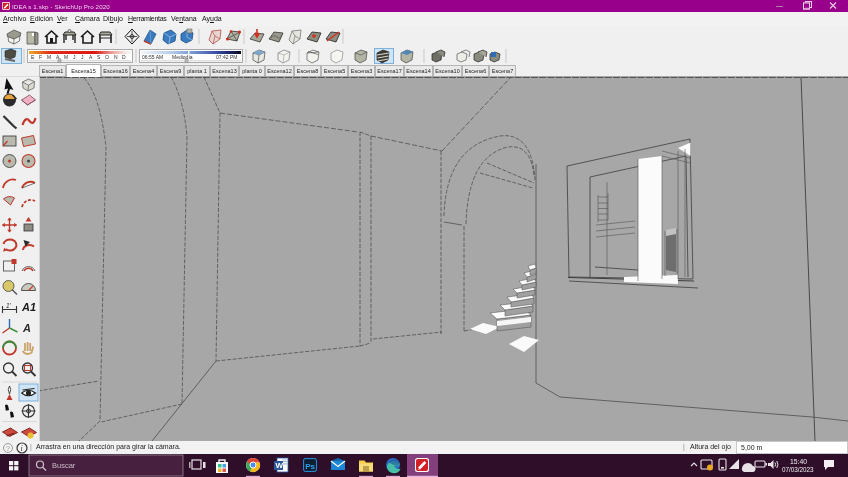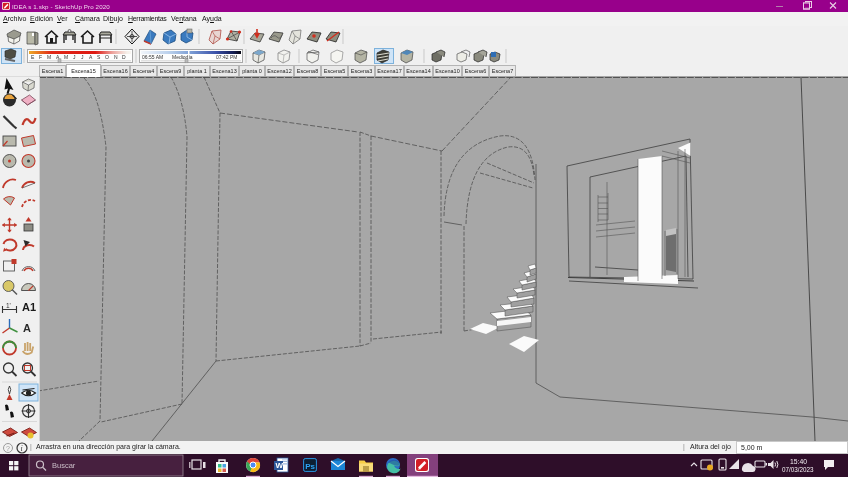--- a/index.html
+++ b/index.html
@@ -15,21 +15,21 @@
   .ul{text-decoration:underline;}
   
   #tb1{left:0;top:27px;width:848px;height:21px;background:#f0f0f0;}
   #tb2{left:0;top:48px;width:848px;height:16px;background:#f0f0f0;}
   
   #tabs{left:0;top:64px;width:848px;height:12px;background:#f0f0f0;border-bottom:1px solid #dcdcdc;}
   .tab{position:absolute;top:1px;height:10px;background:#e9e9e9;border:1px solid #b5b5b5;border-bottom:none;
        font-size:5.5px;color:#222;text-align:center;line-height:10px;overflow:hidden;}
   .tab.active{background:#ffffff;top:0;height:12px;line-height:12px;z-index:2;}
   
-  #palette{left:0;top:77px;width:39px;height:364px;background:#f0f0f0;border-right:1px solid #d5d5d5;}
+  #palette{left:0;top:77px;width:39px;height:364px;background:#f0f0f0;border-right:1px solid #d5d5d5;font-style:italic;}
   
   #status{left:0;top:441px;width:848px;height:13px;background:#f2f2f2;font-size:7px;color:#333;}
   
   #taskbar{left:0;top:454px;width:848px;height:23px;background:#2e0e29;}
 </style>
 </head>
 <body>
 <div id="screen">
   <div class="abs" id="titlebar"></div>
   <svg class="abs" style="left:2px;top:2px" width="8" height="8" viewBox="0 0 11 11">

